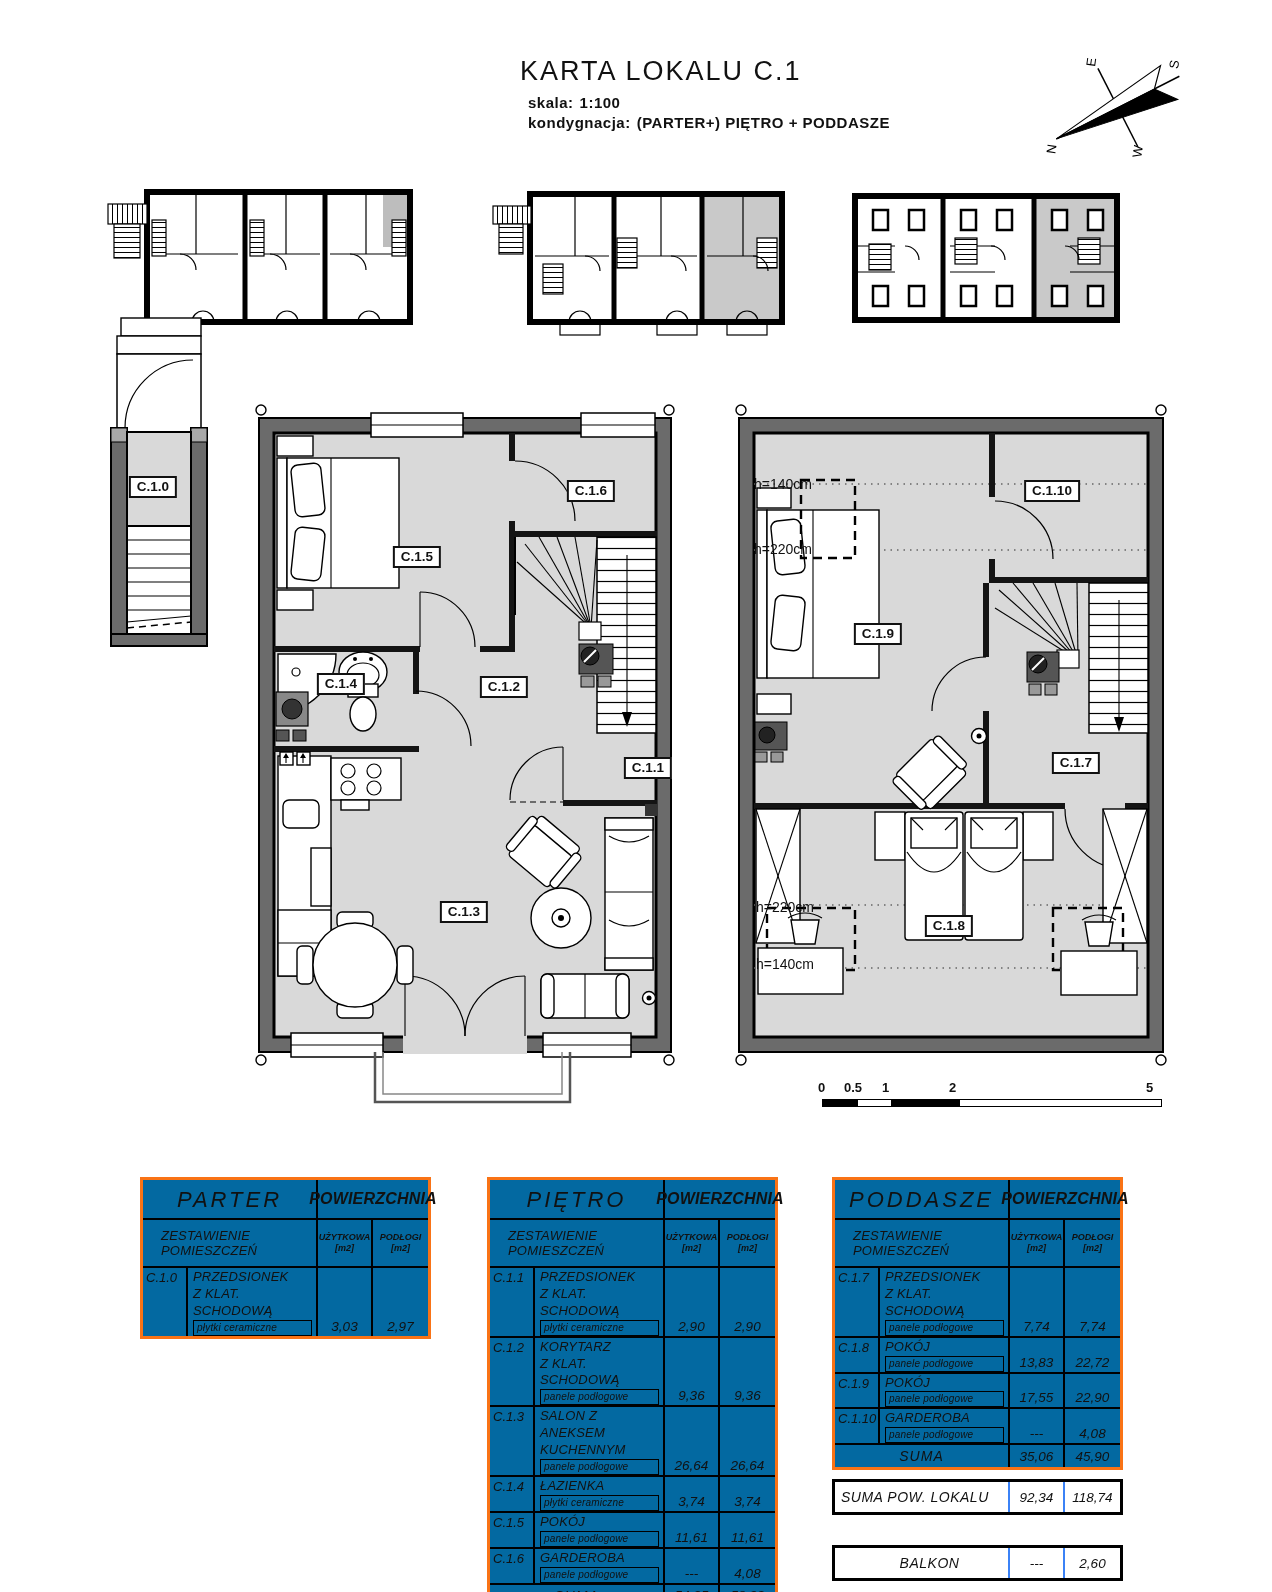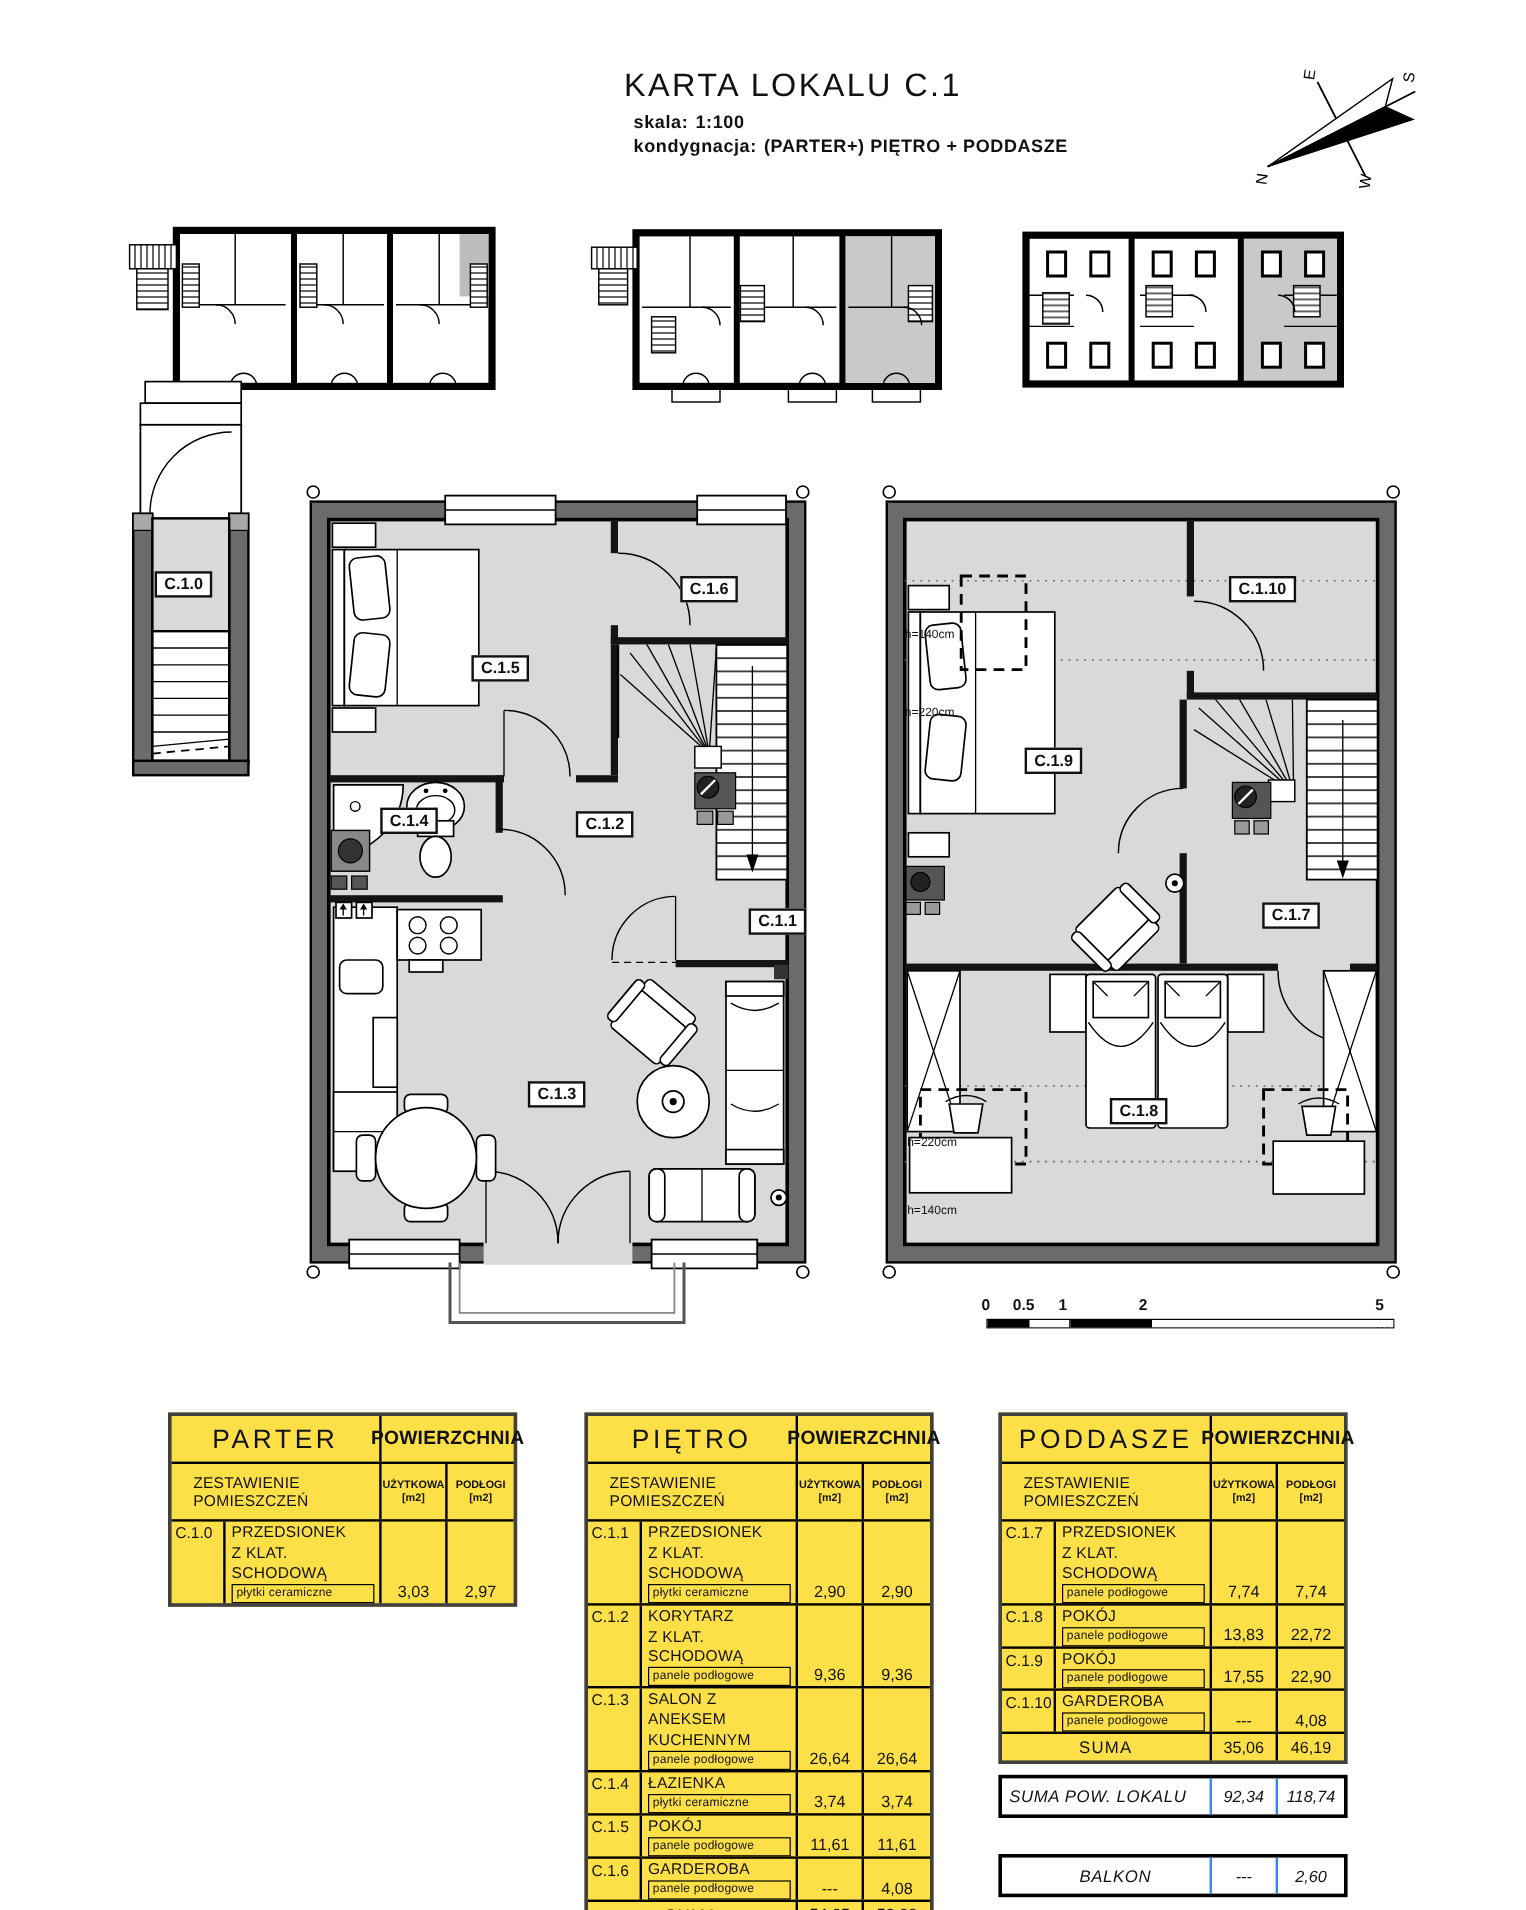--- a/index.html
+++ b/index.html
@@ -9,40 +9,40 @@
 
   
   .title{font-size:27px;letter-spacing:2px;white-space:nowrap;}
   .subline{font-size:15px;letter-spacing:0.5px;white-space:nowrap;}
   .subline span{margin-right:6px;font-weight:bold;}
 
   
   .room-label{position:absolute;transform:translate(-50%,-50%);background:#fff;
     border:2px solid #111;padding:0 6px 1px;font-size:13.5px;font-weight:bold;
     line-height:17px;white-space:nowrap;z-index:5;}
-  .annot{position:absolute;font-size:10px;white-space:nowrap;z-index:5;margin-top:48px;}
+  .annot{position:absolute;font-size:14px;white-space:nowrap;z-index:5;}
 
   
   svg{display:block;}
   .f{fill:#fff;stroke:#000;stroke-width:1.4;}
   .w{fill:#141414;stroke:none;}
   .a{fill:none;stroke:#000;stroke-width:1.2;}
   .tl{stroke:#000;stroke-width:1.1;}
   .dots{stroke:#666;stroke-width:1.3;stroke-dasharray:1.5 5;fill:none;}
   .dashw{fill:none;stroke:#000;stroke-width:2.4;stroke-dasharray:9 6;}
   .thin{fill:none;stroke:#000;stroke-width:1.2;}
 
   
   .scalebar .sbl{position:absolute;top:0;font-size:13px;font-weight:bold;}
   .sbar{position:absolute;top:19px;left:0;display:flex;border:1px solid #000;}
   .sseg{height:6px;border-right:1px solid #000;}
   .sseg:last-child{border-right:none;}
 
   
-  .atable{position:absolute;width:285px;border:3px solid #404040;background:#fde047;}
+  .atable{position:absolute;width:285px;border:3px solid #f97316;background:#0369a1;font-style:italic;}
   .atable .tr{display:grid;}
   .atable .thA{grid-template-columns:173px 1fr;}
   .atable .thB{grid-template-columns:173px 55px 1fr;border-top:2px solid #000;}
   .atable .room{grid-template-columns:43px 130px 55px 1fr;border-top:2px solid #000;}
   .atable .sum{grid-template-columns:173px 55px 1fr;border-top:2px solid #000;}
   .atable .tc{border-left:2px solid #000;min-width:0;}
   .atable .tr .tc:first-child{border-left:none;}
   .atable .ttitle{font-size:22px;letter-spacing:3px;text-align:center;padding:7px 0 5px;}
   .atable .tarea{display:flex;align-items:center;justify-content:center;font-size:16px;font-weight:bold;letter-spacing:0.2px;}
   .atable .tlist{font-size:13px;text-align:left;padding:8px 18px;letter-spacing:0.2px;}
@@ -673,21 +673,21 @@
         <div class="tc name">
           <div class="nl">GARDEROBA</div>
           <div class="finish">panele podłogowe</div>
         </div>
         <div class="tc val">---</div>
         <div class="tc val">4,08</div>
       </div>
       <div class="tr sum">
         <div class="tc sumlabel">SUMA</div>
         <div class="tc val">35,06</div>
-        <div class="tc val">46,19</div>
+        <div class="tc val">45,90</div>
       </div>
     </div>
 
   <div class="sumbox" style="left:832px;top:1479px">
     <div class="sl">SUMA POW. LOKALU</div>
     <div class="sv">92,34</div>
     <div class="sv">118,74</div>
   </div>
   <div class="sumbox center" style="left:832px;top:1545px">
     <div class="sl">BALKON</div>

